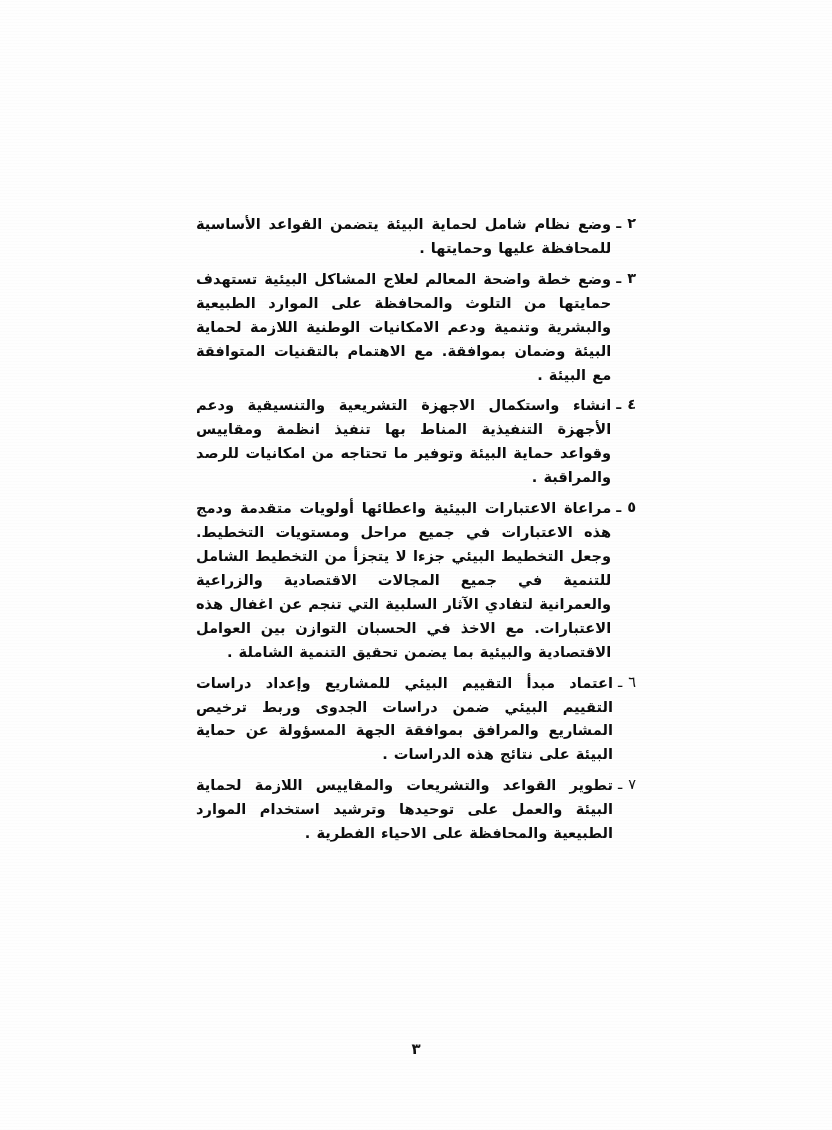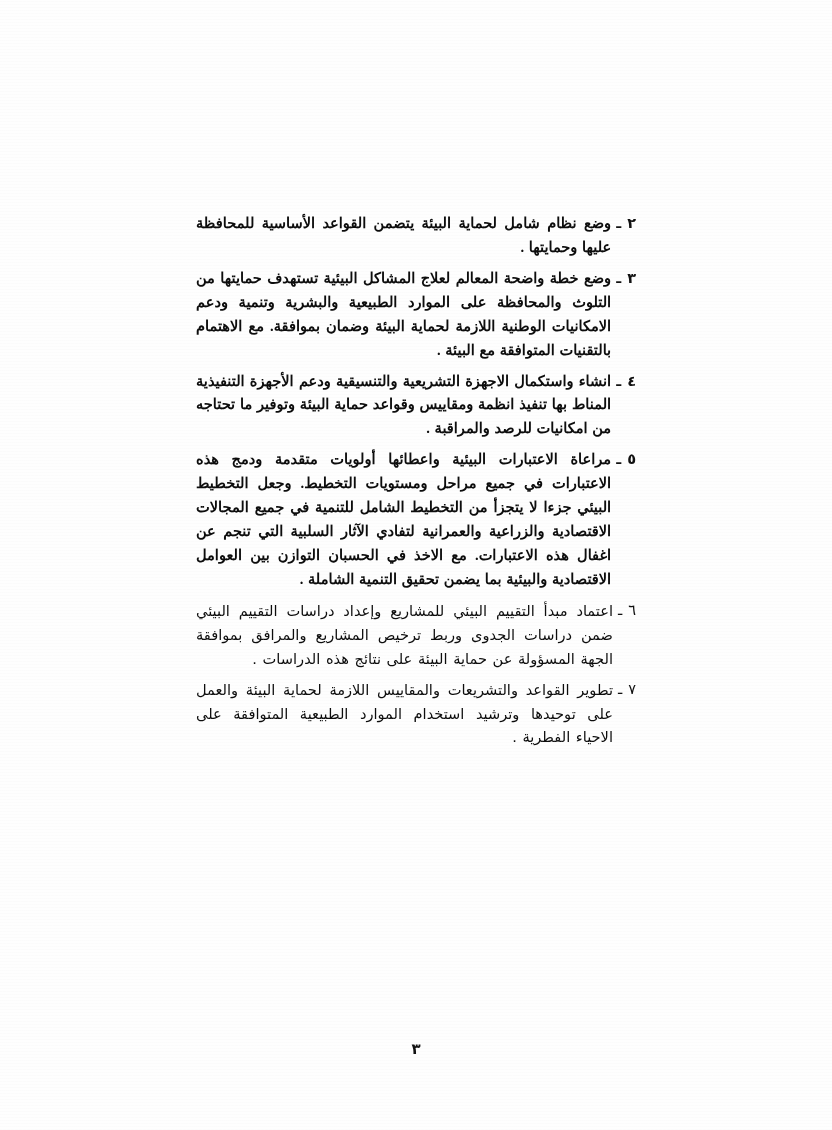--- a/index.html
+++ b/index.html
@@ -53,23 +53,23 @@
     flex: 1 1 auto;
     font-size: 14.6px;
     line-height: 1.64;
     text-align: justify;
     text-justify: inter-word;
     color: #0d0d0d;
     letter-spacing: 0px;
     word-spacing: 1px;
   }
   
-  .item.b .txt { font-weight: bold; font-family: Liberation Serif, serif; }
+  .item.b .txt { font-weight: bold; }
   .item.b .num, .item.b .dash { font-weight: bold; }
-  .item.n .txt { font-weight: normal; }
+  .item.n .txt { font-weight: bold; }
 
   .folio {
     position: absolute;
     left: 0;
     right: 0;
     top: 1040px;
     text-align: center;
     font-size: 15px;
     color: #111;
     font-weight: bold;
@@ -115,20 +115,20 @@
 
     <div class="item n">
       <span class="num">٦</span>
       <span class="dash">ـ</span>
       <span class="txt">اعتماد مبدأ التقييم البيئي للمشاريع وإعداد دراسات التقييم البيئي ضمن دراسات الجدوى وربط ترخيص المشاريع والمرافق بموافقة الجهة المسؤولة عن حماية البيئة على نتائج هذه الدراسات .</span>
     </div>
 
     <div class="item n">
       <span class="num">٧</span>
       <span class="dash">ـ</span>
-      <span class="txt">تطوير القواعد والتشريعات والمقاييس اللازمة لحماية البيئة والعمل على توحيدها وترشيد استخدام الموارد الطبيعية المتوافقة على الاحياء الفطرية .</span>
+      <span class="txt">تطوير القواعد والتشريعات والمقاييس اللازمة لحماية البيئة والعمل على توحيدها وترشيد استخدام الموارد الطبيعية والمحافظة على الاحياء الفطرية .</span>
     </div>
 
   </div>
 
   <div class="folio">٣</div>
   <div class="grain"></div>
 </div>
 
 </body></html>

